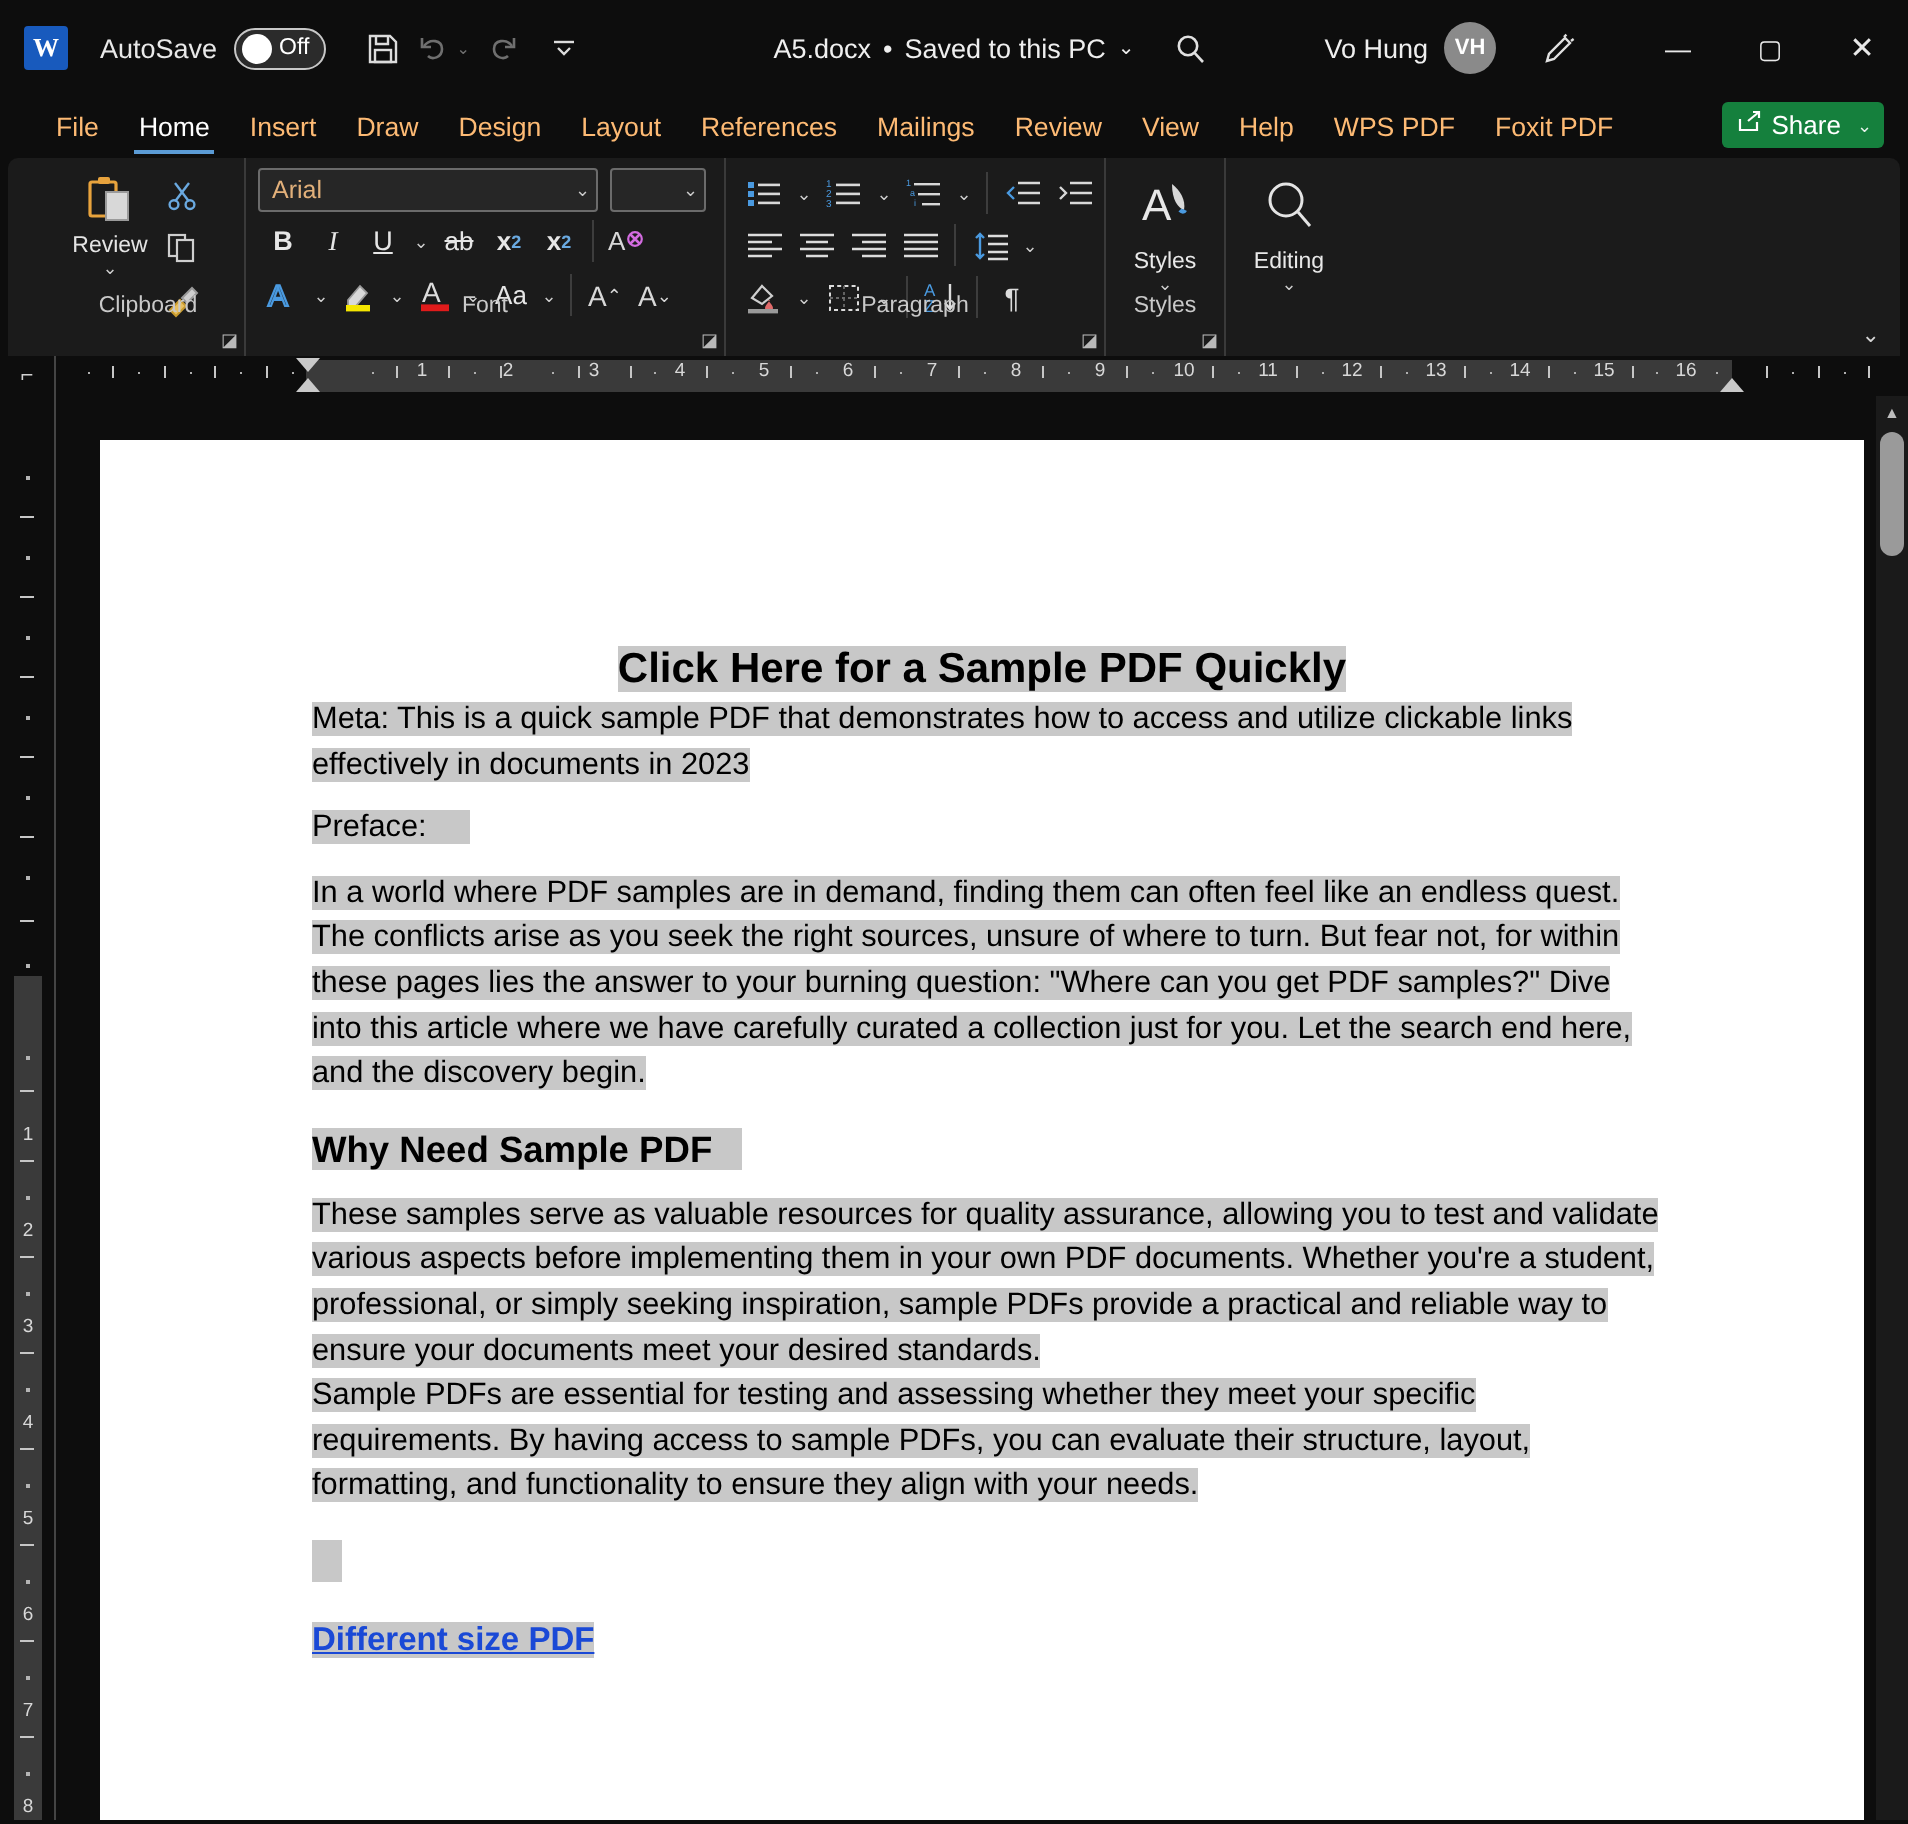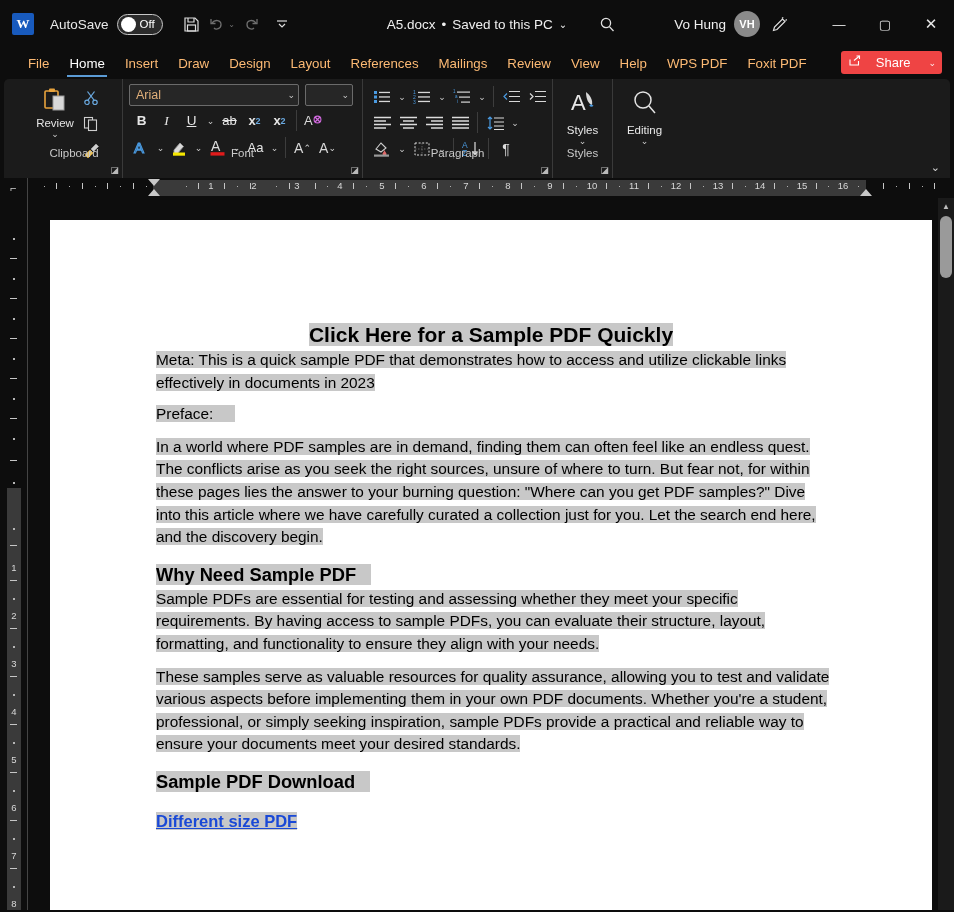--- a/index.html
+++ b/index.html
@@ -66,21 +66,21 @@
   .titlebar-right {
     margin-left: auto;
     display: flex; align-items: center; height: 48px;
   }
   .user-name { font-size: 13.5px; color: #efefef; margin-right: 8px; }
   .avatar {
     width: 26px; height: 26px; border-radius: 50%;
     background: #8a8a8a; color: #fff;
     font-size: 11px; font-weight: bold;
     display: flex; align-items: center; justify-content: center;
-    margin-right: 4px;
+    margin-right: 16px;
   }
   .win-btn {
     width: 46px; height: 48px;
     display: flex; align-items: center; justify-content: center;
     color: #e8e8e8; font-size: 13px;
   }
   .win-btn.close { font-size: 15px; }
 
   
   .tabstrip {
@@ -101,25 +101,25 @@
   .tab.active::after {
     content: "";
     position: absolute;
     left: 8px; right: 8px; bottom: 2px;
     height: 2px; background: #5b9bd5;
   }
   .share-btn {
     position: absolute;
     right: 12px; top: 3px;
     height: 23px;
-    background: #ef4444;
+    background: #15803d;
     color: #fff;
     border-radius: 3px;
     display: flex; align-items: center;
-    gap: 15px;
+    gap: 5px;
     padding: 0 6px 0 7px;
     font-size: 13px;
   }
   .share-btn .chev { font-size: 9px; opacity: .9; margin-left: 3px;}
 
   
   .ribbon {
     height: 99px;
     background: #1b1b1b;
     margin: 0 4px;
@@ -879,30 +879,30 @@
         </div>
 
         <div class="doc-p" style="margin-top:10px">
           <span class="inline-sel">In a world where PDF samples are in demand, finding them can often feel like an endless quest. The conflicts arise as you seek the right sources, unsure of where to turn. But fear not, for within these pages lies the answer to your burning question: "Where can you get PDF samples?" Dive into this article where we have carefully curated a collection just for you. Let the search end here, and the discovery begin.</span>
         </div>
 
         <div class="doc-h2">
           <span class="inline-sel">Why Need Sample PDF</span><span class="inline-sel">&nbsp;&nbsp;&nbsp;</span>
         </div>
 
+        <div class="doc-p" style="margin-top:10px">
+          <span class="inline-sel">These samples serve as valuable resources for quality assurance, allowing you to test and validate various aspects before implementing them in your own PDF documents. Whether you're a student, professional, or simply seeking inspiration, sample PDFs provide a practical and reliable way to ensure your documents meet your desired standards.</span>
+        </div>
+
         <div class="doc-p">
           <span class="inline-sel">Sample PDFs are essential for testing and assessing whether they meet your specific requirements. By having access to sample PDFs, you can evaluate their structure, layout, formatting, and functionality to ensure they align with your needs.</span>
         </div>
 
-        <div class="doc-p" style="margin-top:10px">
-          <span class="inline-sel">These samples serve as valuable resources for quality assurance, allowing you to test and validate various aspects before implementing them in your own PDF documents. Whether you're a student, professional, or simply seeking inspiration, sample PDFs provide a practical and reliable way to ensure your documents meet your desired standards.</span>
-        </div>
-
         <div class="doc-h2">
-          <span class="inline-sel">Sample PDF Download</span><span class="inline-sel">&nbsp;&nbsp;&nbsp;</span>
+          <span class="inline-sel">&nbsp;&nbsp;&nbsp;</span>
         </div>
 
 
         <div class="doc-link">
           <span class="inline-sel" style="background:#c8c8c8">Different size PDF</span>
         </div>
 
       </div>
     </div>
 

